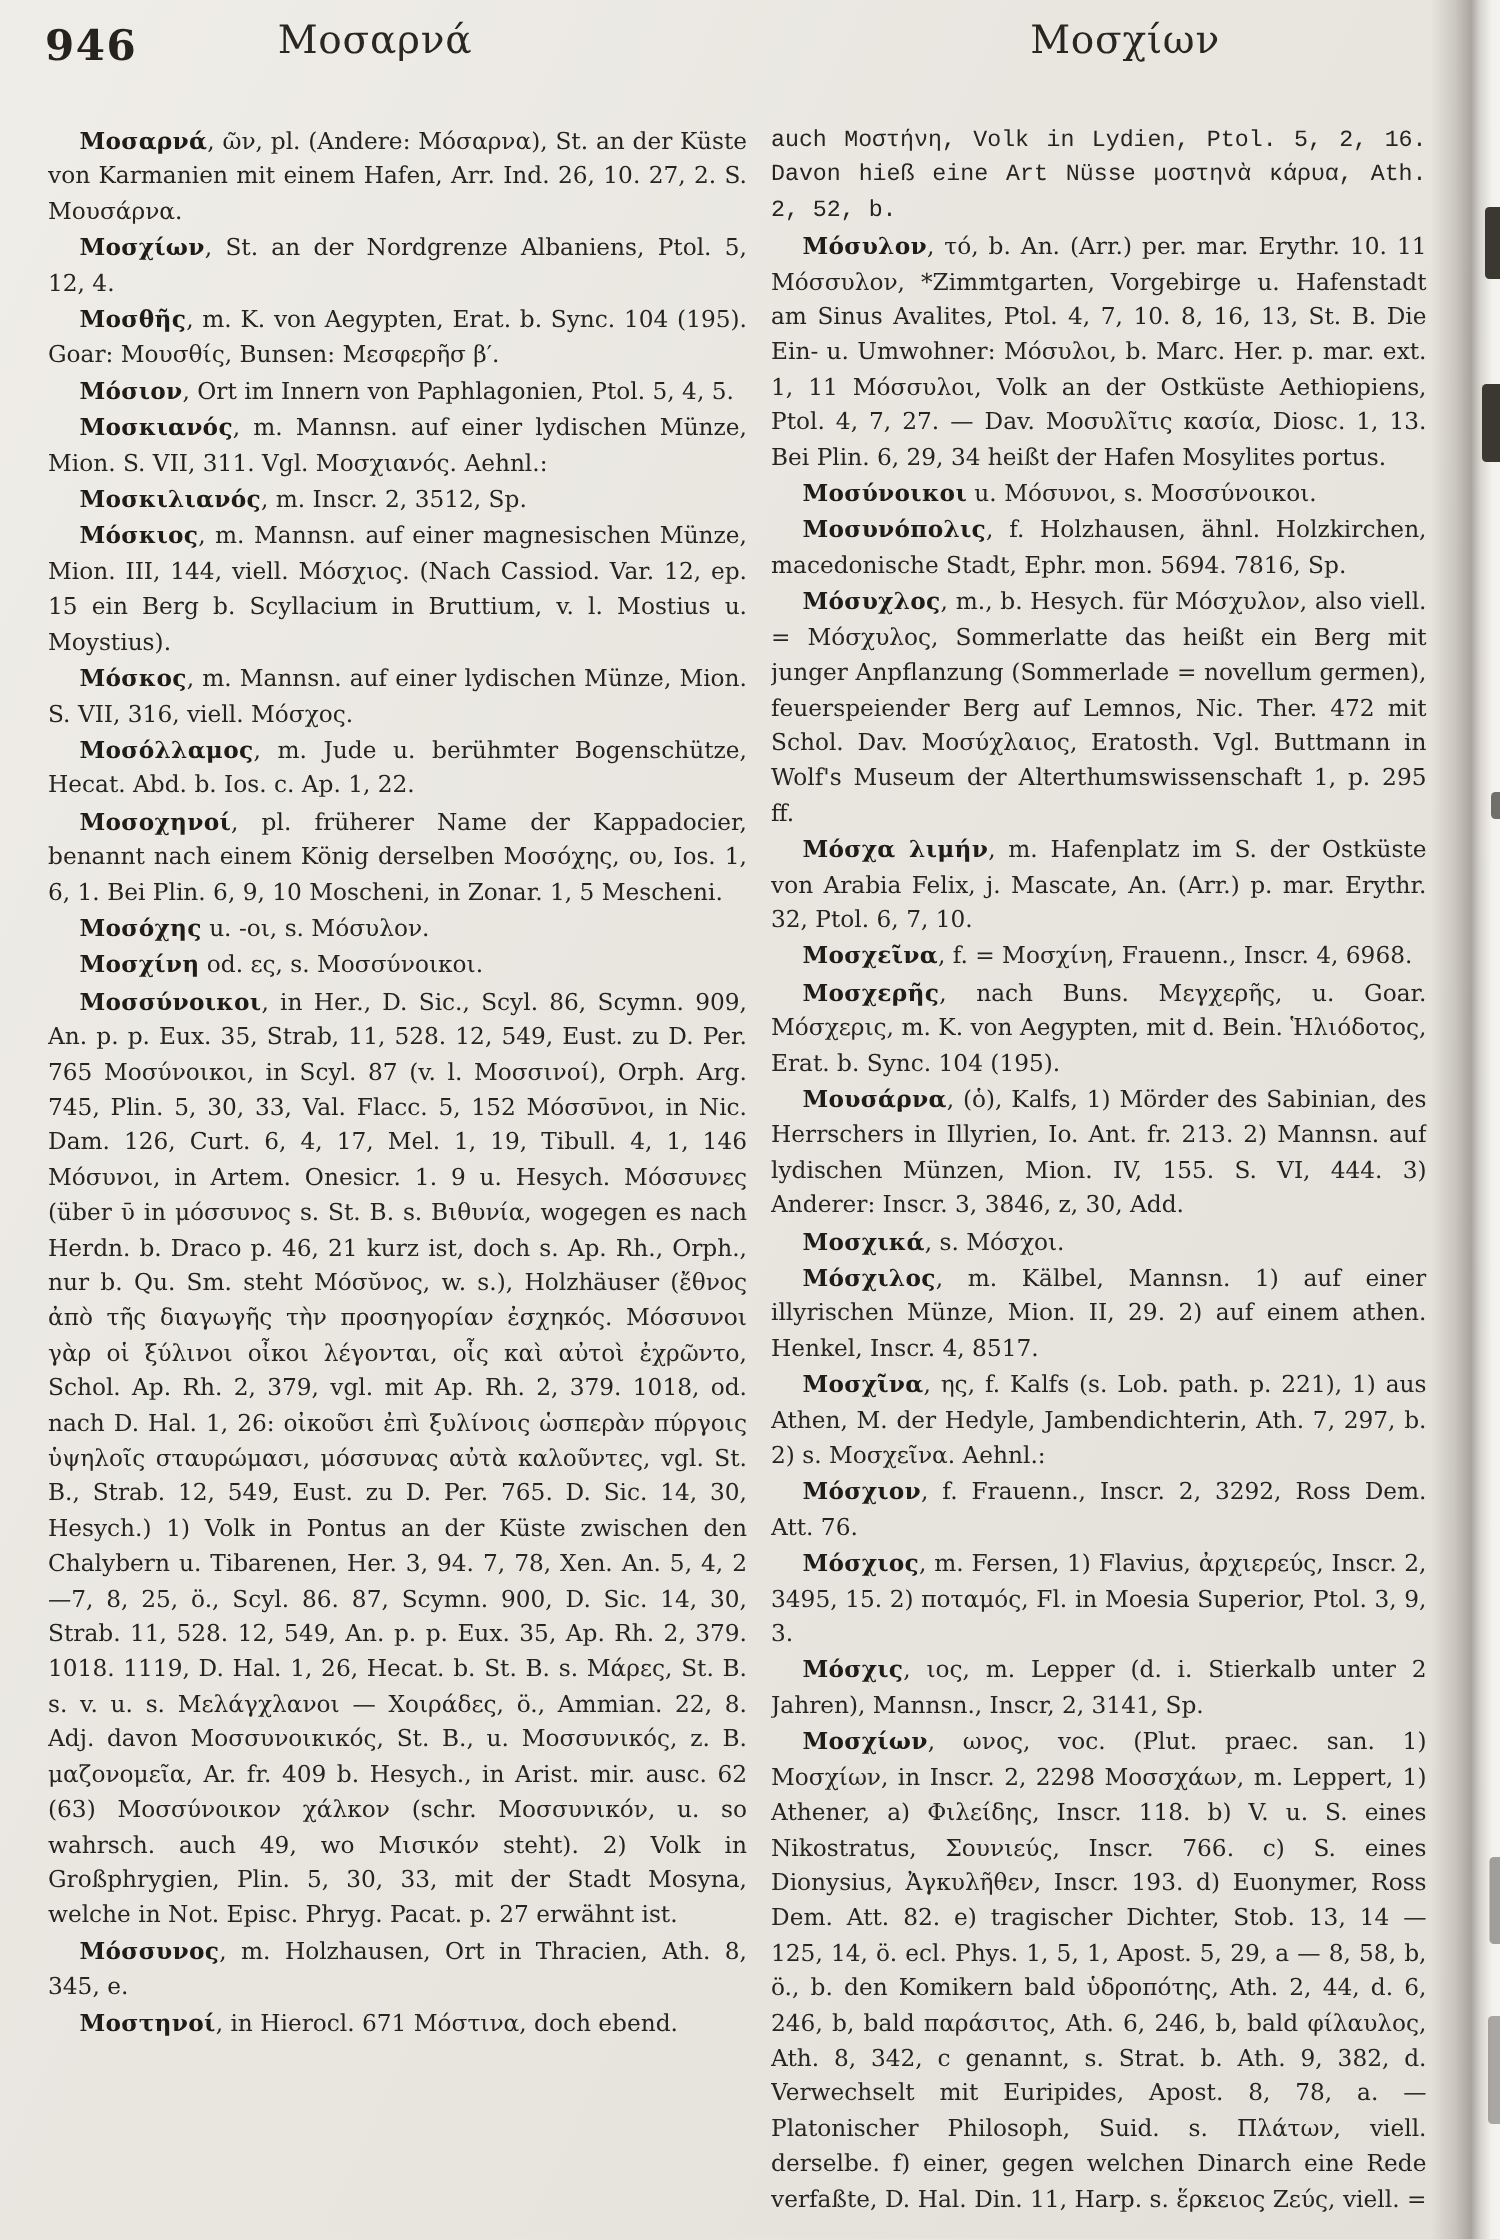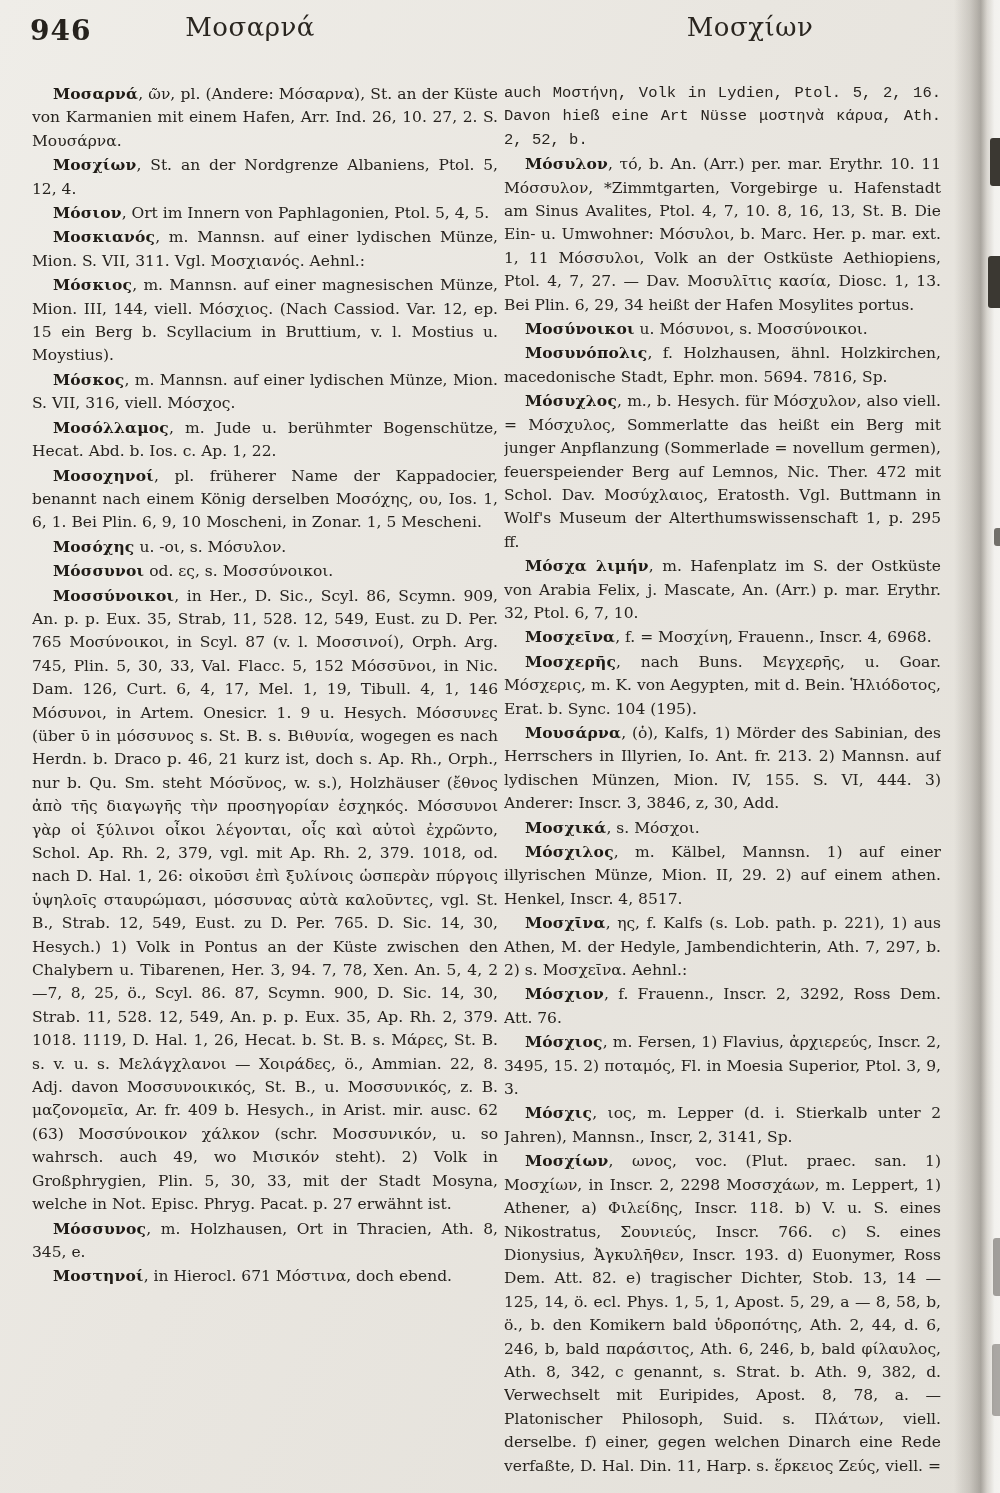--- a/index.html
+++ b/index.html
@@ -26,21 +26,21 @@
     font-size: 26px; color: #2a2620;
     letter-spacing: 0.5px;
   }
   .colhead.left  { left: 150px; width: 200px; text-align: center; }
   .colhead.right { left: 650px; width: 200px; text-align: center; }
 
   
   .columns {
     position: absolute; top: 82px; left: 32px;
     width: 925px; height: 1400px;
-    display: flex; gap: 6px;
+    display: flex; gap: 16px;
     overflow: hidden;
   }
   .col {
     overflow: hidden;
     font-size: 15.5px; line-height: 23.4px;
     color: #27231e;
     text-align: justify;
     hyphens: none;
   }
   .col-left  { width: 466px; }
@@ -79,28 +79,30 @@
   <div class="header">
     <span class="pagenum">946</span>
     <span class="colhead left">Μοσαρνά</span>
     <span class="colhead right">Μοσχίων</span>
   </div>
 
   <div class="columns">
     <div class="col col-left">
         <p class="entry"><b>Μοσαρνά</b>, ῶν, pl. (Andere: Μόσαρνα), St. an der Küste von Karmanien mit einem Hafen, Arr. Ind. 26, 10. 27, 2. S. Μουσάρνα.</p>
         <p class="entry"><b>Μοσχίων</b>, St. an der Nordgrenze Albaniens, Ptol. 5, 12, 4.</p>
+        <p class="entry"><b>Μοσθῆς</b>, m. K. von Aegypten, Erat. b. Sync. 104 (195). Goar: Μουσθίς, Bunsen: Μεσφερῆσ β′.</p>
         <p class="entry"><b>Μόσιον</b>, Ort im Innern von Paphlagonien, Ptol. 5, 4, 5.</p>
         <p class="entry"><b>Μοσκιανός</b>, m. Mannsn. auf einer lydischen Münze, Mion. S. VII, 311. Vgl. Μοσχιανός. Aehnl.:</p>
+        <p class="entry"><b>Μοσκιλιανός</b>, m. Inscr. 2, 3512, Sp.</p>
         <p class="entry"><b>Μόσκιος</b>, m. Mannsn. auf einer magnesischen Münze, Mion. III, 144, viell. Μόσχιος. (Nach Cassiod. Var. 12, ep. 15 ein Berg b. Scyllacium in Bruttium, v. l. Mostius u. Moystius).</p>
         <p class="entry"><b>Μόσκος</b>, m. Mannsn. auf einer lydischen Münze, Mion. S. VII, 316, viell. Μόσχος.</p>
         <p class="entry"><b>Μοσόλλαμος</b>, m. Jude u. berühmter Bogenschütze, Hecat. Abd. b. Ios. c. Ap. 1, 22.</p>
         <p class="entry"><b>Μοσοχηνοί</b>, pl. früherer Name der Kappadocier, benannt nach einem König derselben Μοσόχης, ου, Ios. 1, 6, 1. Bei Plin. 6, 9, 10 Moscheni, in Zonar. 1, 5 Mescheni.</p>
         <p class="entry"><b>Μοσόχης</b> u. -οι, s. Μόσυλον.</p>
-        <p class="entry"><b>Μόσσυνοι</b> od. ες, s. Μοσσύνοικοι.</p>
+        <p class="entry"><b>Μοσχίνη</b> od. ες, s. Μοσσύνοικοι.</p>
         <p class="entry"><b>Μοσσύνοικοι</b>, in Her., D. Sic., Scyl. 86, Scymn. 909, An. p. p. Eux. 35, Strab, 11, 528. 12, 549, Eust. zu D. Per. 765 Μοσύνοικοι, in Scyl. 87 (v. l. Μοσσινοί), Orph. Arg. 745, Plin. 5, 30, 33, Val. Flacc. 5, 152 Μόσσῡνοι, in Nic. Dam. 126, Curt. 6, 4, 17, Mel. 1, 19, Tibull. 4, 1, 146 Μόσυνοι, in Artem. Onesicr. 1. 9 u. Hesych. Μόσσυνες (über ῡ in μόσσυνος s. St. B. s. Βιθυνία, wogegen es nach Herdn. b. Draco p. 46, 21 kurz ist, doch s. Ap. Rh., Orph., nur b. Qu. Sm. steht Μόσῠνος, w. s.), Holzhäuser (ἔθνος ἀπὸ τῆς διαγωγῆς τὴν προσηγορίαν ἐσχηκός. Μόσσυνοι γὰρ οἱ ξύλινοι οἶκοι λέγονται, οἷς καὶ αὐτοὶ ἐχρῶντο, Schol. Ap. Rh. 2, 379, vgl. mit Ap. Rh. 2, 379. 1018, od. nach D. Hal. 1, 26: οἰκοῦσι ἐπὶ ξυλίνοις ὡσπερὰν πύργοις ὑψηλοῖς σταυρώμασι, μόσσυνας αὐτὰ καλοῦντες, vgl. St. B., Strab. 12, 549, Eust. zu D. Per. 765. D. Sic. 14, 30, Hesych.) 1) Volk in Pontus an der Küste zwischen den Chalybern u. Tibarenen, Her. 3, 94. 7, 78, Xen. An. 5, 4, 2—7, 8, 25, ö., Scyl. 86. 87, Scymn. 900, D. Sic. 14, 30, Strab. 11, 528. 12, 549, An. p. p. Eux. 35, Ap. Rh. 2, 379. 1018. 1119, D. Hal. 1, 26, Hecat. b. St. B. s. Μάρες, St. B. s. v. u. s. Μελάγχλανοι — Χοιράδες, ö., Ammian. 22, 8. Adj. davon Μοσσυνοικικός, St. B., u. Μοσσυνικός, z. B. μαζονομεῖα, Ar. fr. 409 b. Hesych., in Arist. mir. ausc. 62 (63) Μοσσύνοικον χάλκον (schr. Μοσσυνικόν, u. so wahrsch. auch 49, wo Μισικόν steht). 2) Volk in Großphrygien, Plin. 5, 30, 33, mit der Stadt Mosyna, welche in Not. Episc. Phryg. Pacat. p. 27 erwähnt ist.</p>
         <p class="entry"><b>Μόσσυνος</b>, m. Holzhausen, Ort in Thracien, Ath. 8, 345, e.</p>
         <p class="entry"><b>Μοστηνοί</b>, in Hierocl. 671 Μόστινα, doch ebend.</p>
       </div>
     <div class="col col-right">
         <p class="entry continuation">auch Μοστήνη, Volk in Lydien, Ptol. 5, 2, 16. Davon hieß eine Art Nüsse μοστηνὰ κάρυα, Ath. 2, 52, b.</p>
         <p class="entry"><b>Μόσυλον</b>, τό, b. An. (Arr.) per. mar. Erythr. 10. 11 Μόσσυλον, *Zimmtgarten, Vorgebirge u. Hafenstadt am Sinus Avalites, Ptol. 4, 7, 10. 8, 16, 13, St. B. Die Ein- u. Umwohner: Μόσυλοι, b. Marc. Her. p. mar. ext. 1, 11 Μόσσυλοι, Volk an der Ostküste Aethiopiens, Ptol. 4, 7, 27. — Dav. Μοσυλῖτις κασία, Diosc. 1, 13. Bei Plin. 6, 29, 34 heißt der Hafen Mosylites portus.</p>
         <p class="entry"><b>Μοσύνοικοι</b> u. Μόσυνοι, s. Μοσσύνοικοι.</p>
         <p class="entry"><b>Μοσυνόπολις</b>, f. Holzhausen, ähnl. Holzkirchen, macedonische Stadt, Ephr. mon. 5694. 7816, Sp.</p>
         <p class="entry"><b>Μόσυχλος</b>, m., b. Hesych. für Μόσχυλον, also viell. = Μόσχυλος, Sommerlatte das heißt ein Berg mit junger Anpflanzung (Sommerlade = novellum germen), feuerspeiender Berg auf Lemnos, Nic. Ther. 472 mit Schol. Dav. Μοσύχλαιος, Eratosth. Vgl. Buttmann in Wolf's Museum der Alterthumswissenschaft 1, p. 295 ff.</p>

